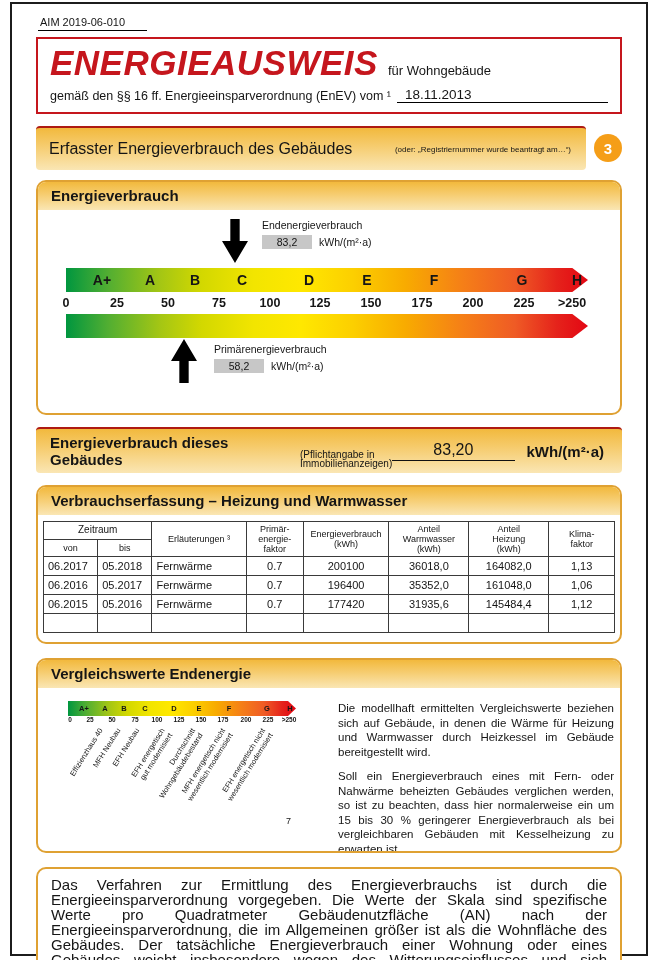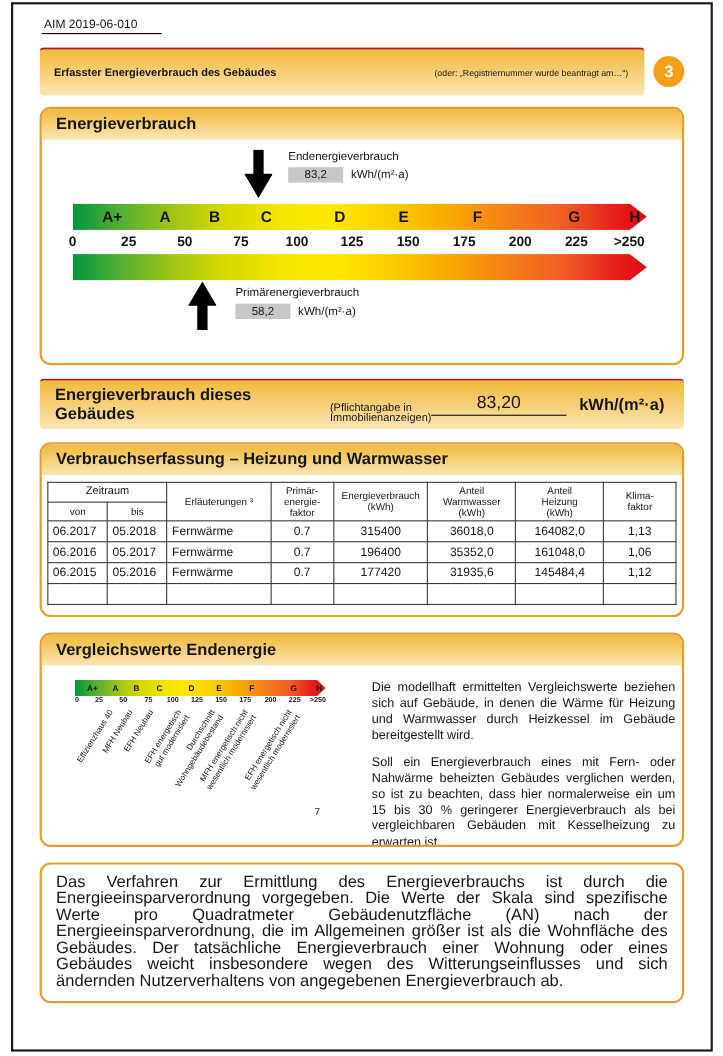--- a/index.html
+++ b/index.html
@@ -22,21 +22,21 @@
   .law-row { display:flex; align-items:flex-end; margin-top:7px; font-size:12.5px; }
   .date-line { flex:1; border-bottom:1.4px solid #000; margin-left:6px; }
   .date { font-size:13.5px; padding-left:8px; }
 
   
   .gold-bar { background:linear-gradient(180deg,#f2b93d 0%,#f6cd71 45%,#fae6b4 100%);
               border-top:2px solid #ae1a12; border-radius:4px; }
   .section-row { position:relative; margin-top:12px; height:44px; }
   .section-bar { position:absolute; left:0; top:0; width:calc(100% - 36px); height:44px;
                  display:flex; align-items:center; padding:0 13px; }
-  .section-title { font-weight:bold; font-size:10px; }
+  .section-title { font-weight:normal; font-size:16px; }
   .registry { margin-left:auto; padding-right:2px; }
   .reg-line1 { font-size:10.5px; }
   .reg-label { font-weight:bold; font-size:12.5px; }
   .reg-line2 { font-size:8px; margin-top:1px; }
   .page-badge { position:absolute; right:0; top:8px; width:28px; height:28px; border-radius:50%;
                 background:#f59e18; color:#fff; font-weight:bold; font-size:15px;
                 display:flex; align-items:center; justify-content:center; }
 
   
   .obox { border:2px solid #dfa133; border-radius:10px; overflow:hidden; background:#fff; }
@@ -109,20 +109,30 @@
   .erl-box { margin-top:14px; }
   .erl-text { padding:8px 13px 11px 13px; font-size:15px; line-height:15px; text-align:justify; }
 </style>
 </head>
 <body>
 
 <div class="frame">
 
   <span class="doc-code">AIM 2019-06-010</span>
 
+  <div class="title-box">
+    <div class="title-row">
+      <span class="brand">ENERGIEAUSWEIS</span>
+      <span class="brand-suffix">für Wohngebäude</span>
+    </div>
+    <div class="law-row">
+      <span>gemäß den §§ 16 ff. Energieeinsparverordnung (EnEV) vom ¹</span>
+      <span class="date-line"><span class="date">18.11.2013</span></span>
+    </div>
+  </div>
 
   <div class="section-row">
     <div class="gold-bar section-bar">
       <span class="section-title">Erfasster Energieverbrauch des Gebäudes</span>
       <div class="registry">
         <div class="reg-line2">(oder: „Registriernummer wurde beantragt am…“)</div>
       </div>
     </div>
     <div class="page-badge">3</div>
   </div>
@@ -223,21 +233,21 @@
           <th>von</th>
           <th>bis</th>
         </tr>
       </thead>
       <tbody>
         <tr>
           <td>06.2017</td>
           <td>05.2018</td>
           <td>Fernwärme</td>
           <td>0.7</td>
-          <td>315400</td>
+          <td>200100</td>
           <td>36018,0</td>
           <td>164082,0</td>
           <td>1,13</td>
         </tr>
         <tr>
           <td>06.2016</td>
           <td>05.2017</td>
           <td>Fernwärme</td>
           <td>0.7</td>
           <td>196400</td>

